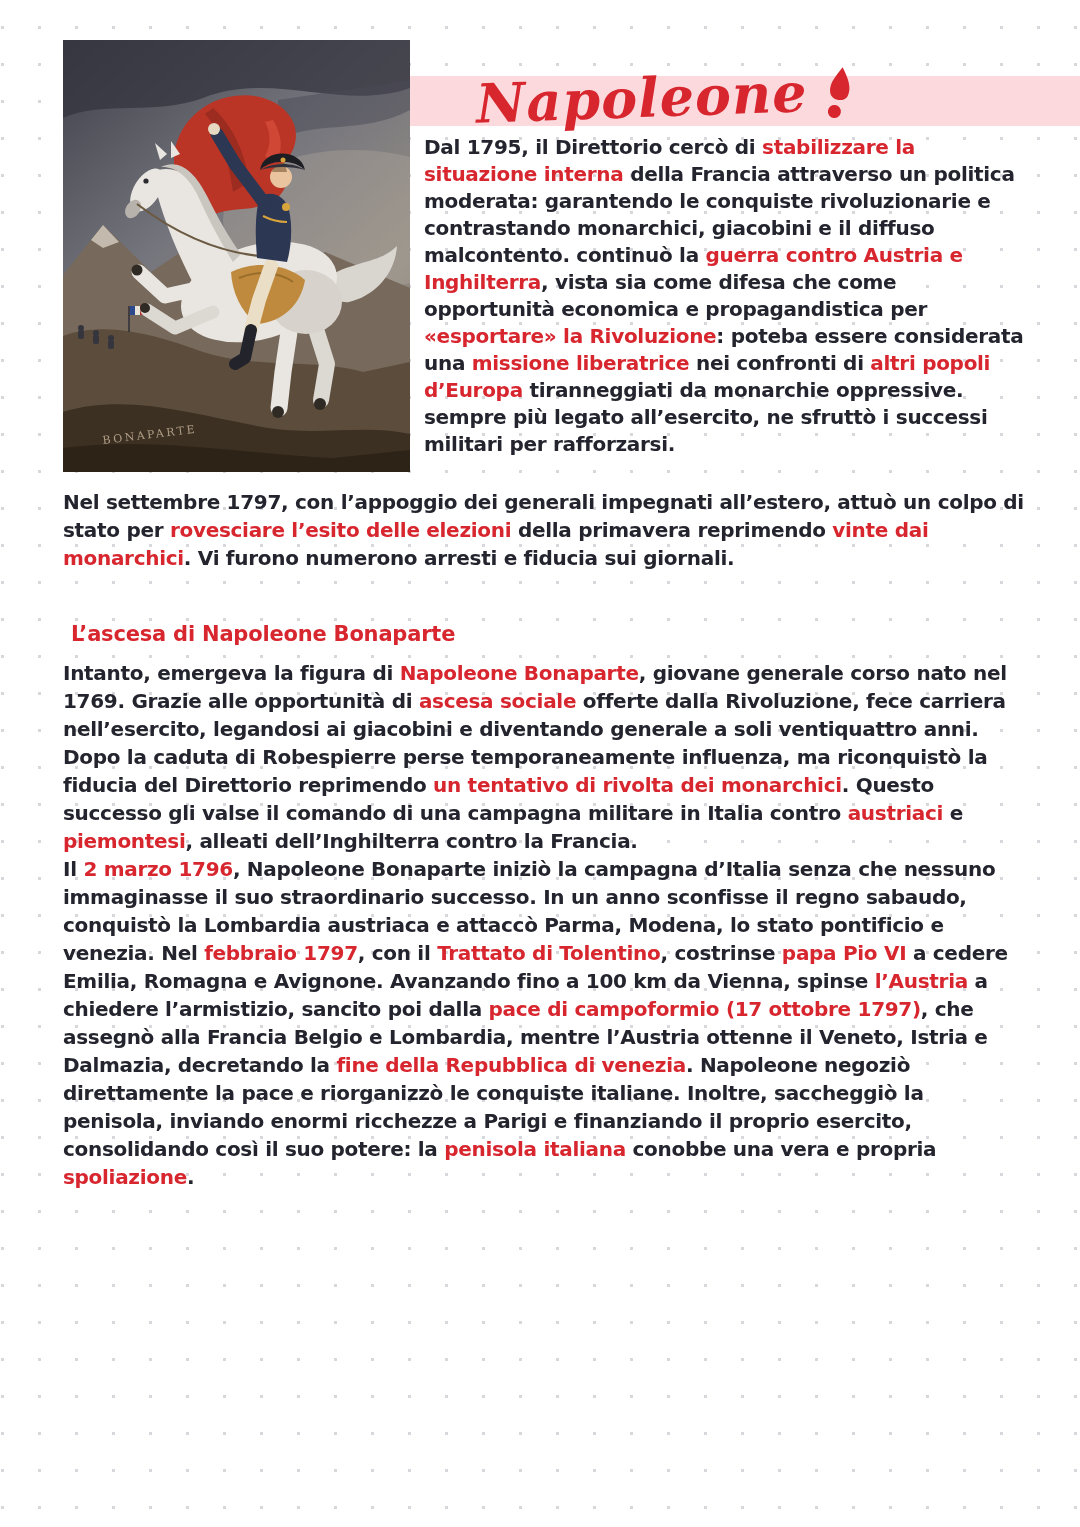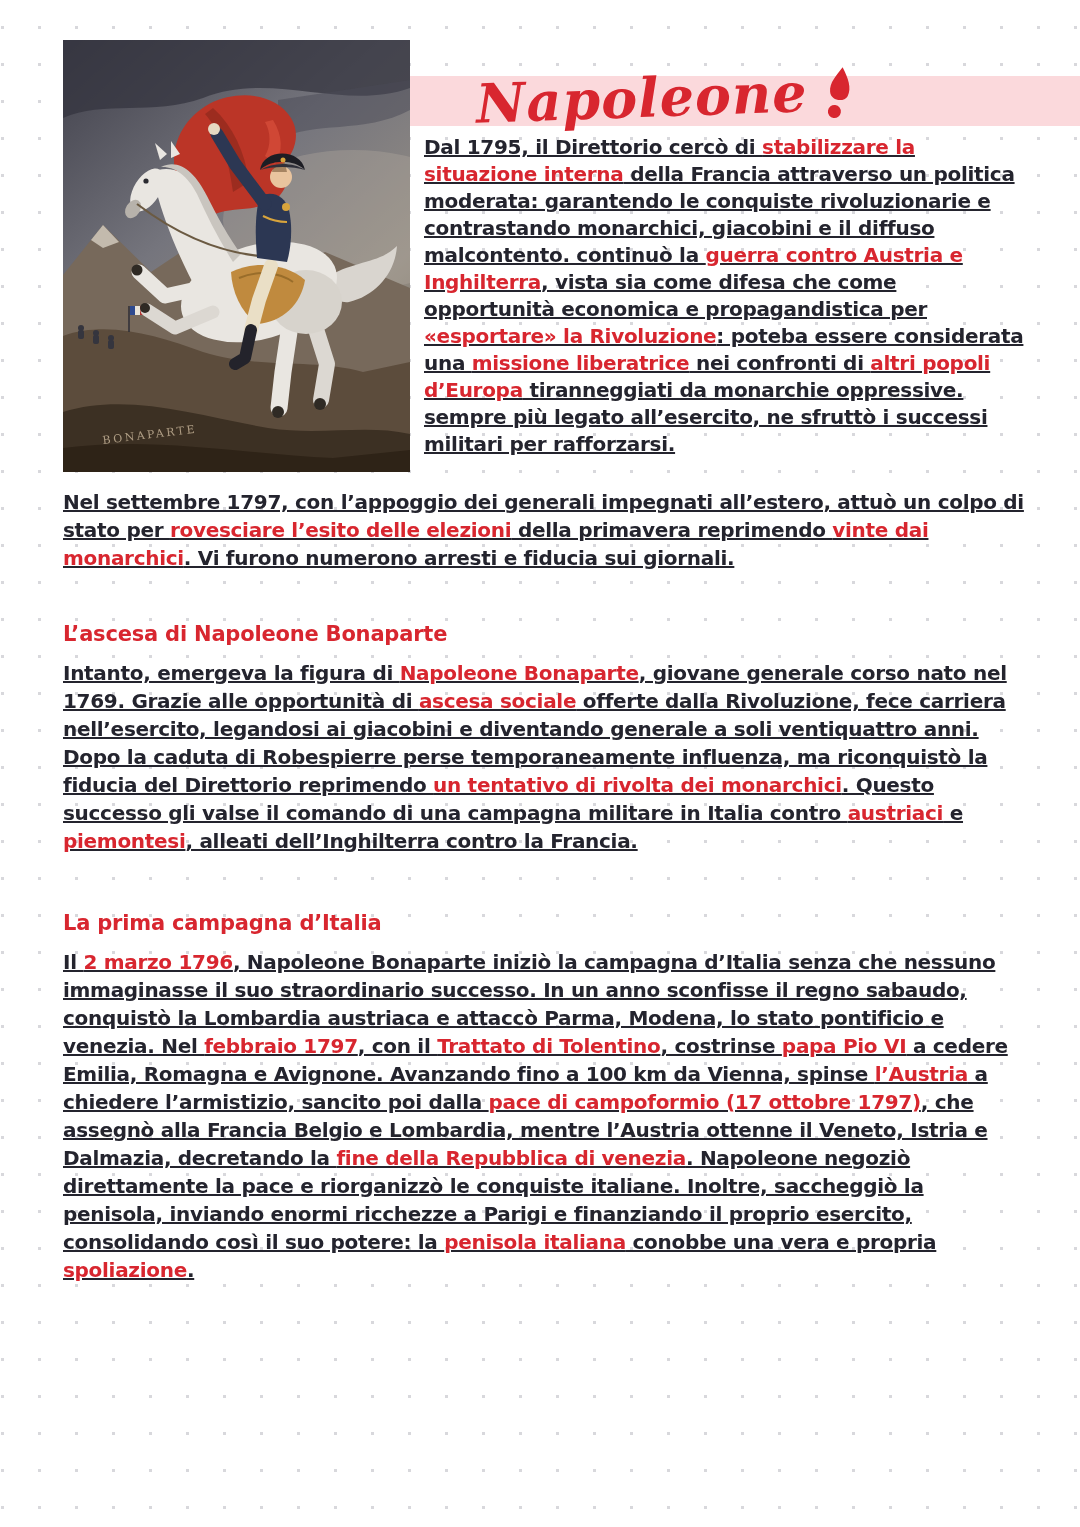--- a/index.html
+++ b/index.html
@@ -55,33 +55,32 @@
   }
   .title-icon { margin-left: 16px; transform: translateY(-8px) rotate(8deg); }
   .title-icon svg { display: block; }
 
   .body-text {
     color: var(--ink, #24242e);
     font-size: 20px;
     font-weight: 700;
     line-height: 28px;
     letter-spacing: -0.3px;
-    text-decoration: underline;
   }
   .intro { line-height: 27px; margin-top: 4px; padding-right: 2px; }
   .seg-red { color: var(--accent-red, #d8262f); }
 
   p.full { margin-top: 16px; }
 
   .section-heading {
     color: var(--accent-red, #d8262f);
     font-size: 21px;
     font-weight: 700;
     letter-spacing: -0.2px;
-    margin: 50px 0 13px 0;
+    margin: 50px 0 13px 8px;
   }
   .section-heading.second { margin-top: 56px; }
 </style>
 </head>
 <body>
 
 <div class="page">
   <div class="content">
 
     <div class="top-section">
@@ -193,17 +192,16 @@
         </div>
         <p class="body-text intro"><span>Dal 1795, il Direttorio cercò di </span><span class="seg-red">stabilizzare la situazione interna</span><span> della Francia attraverso un politica moderata: garantendo le conquiste rivoluzionarie e contrastando monarchici, giacobini e il diffuso malcontento. continuò la </span><span class="seg-red">guerra contro Austria e Inghilterra</span><span>, vista sia come difesa che come opportunità economica e propagandistica per </span><span class="seg-red">«esportare» la Rivoluzione</span><span>: poteba essere considerata una </span><span class="seg-red">missione liberatrice</span><span> nei confronti di </span><span class="seg-red">altri popoli d’Europa</span><span> tiranneggiati da monarchie oppressive. sempre più legato all’esercito, ne sfruttò i successi militari per rafforzarsi.</span></p>
       </div>
     </div>
 
     <p class="body-text full"><span>Nel settembre 1797, con l’appoggio dei generali impegnati all’estero, attuò un colpo di stato per </span><span class="seg-red">rovesciare l’esito delle elezioni</span><span> della primavera reprimendo </span><span class="seg-red">vinte dai monarchici</span><span>. Vi furono numerono arresti e fiducia sui giornali.</span></p>
 
     <h2 class="section-heading">L’ascesa di Napoleone Bonaparte</h2>
     <p class="body-text"><span>Intanto, emergeva la figura di </span><span class="seg-red">Napoleone Bonaparte</span><span>, giovane generale corso nato nel 1769. Grazie alle opportunità di </span><span class="seg-red">ascesa sociale</span><span> offerte dalla Rivoluzione, fece carriera nell’esercito, legandosi ai giacobini e diventando generale a soli ventiquattro anni. Dopo la caduta di Robespierre perse temporaneamente influenza, ma riconquistò la fiducia del Direttorio reprimendo </span><span class="seg-red">un tentativo di rivolta dei monarchici</span><span>. Questo successo gli valse il comando di una campagna militare in Italia contro </span><span class="seg-red">austriaci</span><span> e </span><span class="seg-red">piemontesi</span><span>, alleati dell’Inghilterra contro la Francia.</span></p>
 
-    <h2 class="section-heading second">La prima campagna d’Italia</h2>
     <p class="body-text"><span>Il </span><span class="seg-red">2 marzo 1796</span><span>, Napoleone Bonaparte iniziò la campagna d’Italia senza che nessuno immaginasse il suo straordinario successo. In un anno sconfisse il regno sabaudo, conquistò la Lombardia austriaca e attaccò Parma, Modena, lo stato pontificio e venezia. Nel </span><span class="seg-red">febbraio 1797</span><span>, con il </span><span class="seg-red">Trattato di Tolentino</span><span>, costrinse </span><span class="seg-red">papa Pio VI</span><span> a cedere Emilia, Romagna e Avignone. Avanzando fino a 100 km da Vienna, spinse </span><span class="seg-red">l’Austria</span><span> a chiedere l’armistizio, sancito poi dalla </span><span class="seg-red">pace di campoformio (17 ottobre 1797)</span><span>, che assegnò alla Francia Belgio e Lombardia, mentre l’Austria ottenne il Veneto, Istria e Dalmazia, decretando la </span><span class="seg-red">fine della Repubblica di venezia</span><span>. Napoleone negoziò direttamente la pace e riorganizzò le conquiste italiane. Inoltre, saccheggiò la penisola, inviando enormi ricchezze a Parigi e finanziando il proprio esercito, consolidando così il suo potere: la </span><span class="seg-red">penisola italiana</span><span> conobbe una vera e propria </span><span class="seg-red">spoliazione</span><span>.</span></p>
 
   </div>
 </div>
 
 </body></html>

